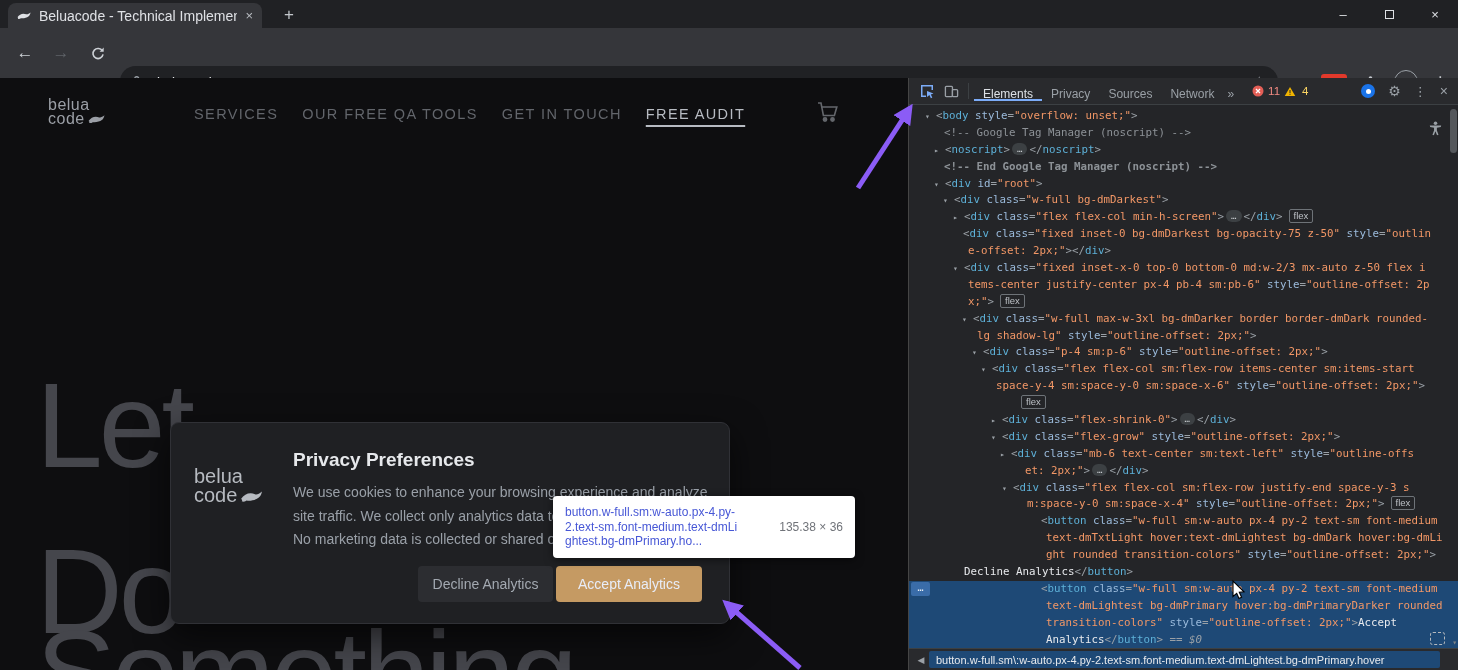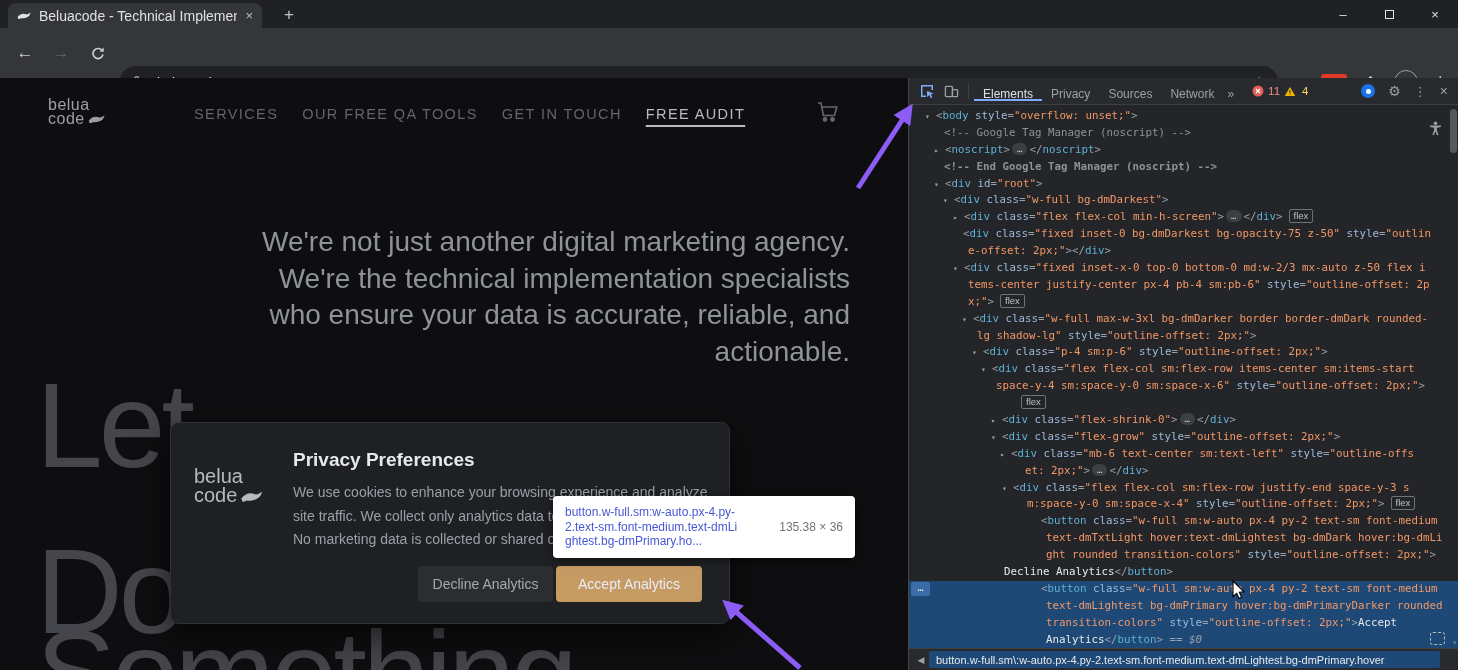--- a/index.html
+++ b/index.html
@@ -188,21 +188,20 @@
           <div class="pg-nav-item">GET IN TOUCH</div>
           <div class="pg-nav-item em">FREE AUDIT</div>
         </div>
       <div class="cart">
         <svg width="24" height="24" viewBox="0 0 24 24" fill="none" stroke="#64676c" stroke-width="1.6">
           <path d="M2 3h3l2.4 12.5h11l2.4-8.5H6"></path>
           <circle cx="9" cy="19.5" r="1.6" fill="#64676c"></circle>
             <circle cx="16.5" cy="19.5" r="1.6" fill="#64676c"></circle>
         </svg>
       </div>
-      <div class="hero">We're not just another digital marketing agency. We're the technical implementation specialists who ensure your data is accurate, reliable, and actionable.</div>
 
       <div class="bigword" id="bw0">Let</div>
       <div class="bigword" id="bw1">Do</div>
       <div class="bigword" id="bw2">Something</div>
 
       <div class="modal">
         <div class="modal-logo">
           <div>belua</div>
           <div><span>code</span><span class="whale"><svg width="23" height="14" viewBox="0 0 32 20">
                   <path fill="#b6bac0" d="M1 13 C6 5 14 3 21 6 C24 7 27 5 31 2 C30 6 29 9 26 11 C22 14 15 16 9 15 C6 17 4 17 2 16 C3 15 3 14 1 13 Z"></path>
@@ -297,21 +296,21 @@
             <div class="trow" style="padding-left: 106px;"><span class="tk-b">flex</span></div>
             <div class="trow" style="padding-left: 82px;"><span class="tk-w">▸</span><span class="tk-p">&lt;</span><span class="tk-t">div</span><span class="tk-a"> class</span><span class="tk-p">=</span><span class="tk-v">"flex-shrink-0"</span><span class="tk-p">&gt;</span><span class="tk-e">…</span><span class="tk-p">&lt;/</span><span class="tk-t">div</span><span class="tk-p">&gt;</span></div>
             <div class="trow" style="padding-left: 82px;"><span class="tk-w">▾</span><span class="tk-p">&lt;</span><span class="tk-t">div</span><span class="tk-a"> class</span><span class="tk-p">=</span><span class="tk-v">"flex-grow"</span><span class="tk-a"> style</span><span class="tk-p">=</span><span class="tk-v">"outline-offset: 2px;"</span><span class="tk-p">&gt;</span></div>
             <div class="trow" style="padding-left: 91px;"><span class="tk-w">▸</span><span class="tk-p">&lt;</span><span class="tk-t">div</span><span class="tk-a"> class</span><span class="tk-p">=</span><span class="tk-v">"mb-6 text-center sm:text-left"</span><span class="tk-a"> style</span><span class="tk-p">=</span><span class="tk-v">"outline-offs</span></div>
             <div class="trow" style="padding-left: 116px;"><span class="tk-v">et: 2px;"</span><span class="tk-p">&gt;</span><span class="tk-e">…</span><span class="tk-p">&lt;/</span><span class="tk-t">div</span><span class="tk-p">&gt;</span></div>
             <div class="trow" style="padding-left: 93px;"><span class="tk-w">▾</span><span class="tk-p">&lt;</span><span class="tk-t">div</span><span class="tk-a"> class</span><span class="tk-p">=</span><span class="tk-v">"flex flex-col sm:flex-row justify-end space-y-3 s</span></div>
             <div class="trow" style="padding-left: 118px;"><span class="tk-v">m:space-y-0 sm:space-x-4"</span><span class="tk-a"> style</span><span class="tk-p">=</span><span class="tk-v">"outline-offset: 2px;"</span><span class="tk-p">&gt;</span><span class="tk-b">flex</span></div>
             <div class="trow" style="padding-left: 132px;"><span class="tk-p">&lt;</span><span class="tk-t">button</span><span class="tk-a"> class</span><span class="tk-p">=</span><span class="tk-v">"w-full sm:w-auto px-4 py-2 text-sm font-medium</span></div>
             <div class="trow" style="padding-left: 137px;"><span class="tk-v">text-dmTxtLight hover:text-dmLightest bg-dmDark hover:bg-dmLi</span></div>
             <div class="trow" style="padding-left: 137px;"><span class="tk-v">ght rounded transition-colors"</span><span class="tk-a"> style</span><span class="tk-p">=</span><span class="tk-v">"outline-offset: 2px;"</span><span class="tk-p">&gt;</span></div>
-            <div class="trow" style="padding-left: 95px;"><span class="tk-x">Decline Analytics</span><span class="tk-p">&lt;/</span><span class="tk-t">button</span><span class="tk-p">&gt;</span></div>
+            <div class="trow" style="padding-left: 55px;"><span class="tk-x">Decline Analytics</span><span class="tk-p">&lt;/</span><span class="tk-t">button</span><span class="tk-p">&gt;</span></div>
             <div class="trow sel" style="padding-left: 132px;"><span class="tk-p">&lt;</span><span class="tk-t">button</span><span class="tk-a"> class</span><span class="tk-p">=</span><span class="tk-v">"w-full sm:w-auto px-4 py-2 text-sm font-medium</span></div>
             <div class="trow sel" style="padding-left: 137px;"><span class="tk-v">text-dmLightest bg-dmPrimary hover:bg-dmPrimaryDarker rounded</span></div>
             <div class="trow sel" style="padding-left: 137px;"><span class="tk-v">transition-colors"</span><span class="tk-a"> style</span><span class="tk-p">=</span><span class="tk-v">"outline-offset: 2px;"</span><span class="tk-p">&gt;</span><span class="tk-x">Accept</span></div>
             <div class="trow sel" style="padding-left: 137px;"><span class="tk-x">Analytics</span><span class="tk-p">&lt;/</span><span class="tk-t">button</span><span class="tk-p">&gt;</span><span class="tk-m"> == $0</span></div>
           </div>
         <div class="sel-gutter">…</div>
         <div class="a11y">
           <svg width="13" height="15" viewBox="0 0 16 18" fill="currentColor">
             <circle cx="8" cy="2.6" r="2.2"></circle>
             <path d="M1 5.4h14l-.5 1.9-4.8.9v3.2l2 5.2-1.8.8-2-5-1.9 5-1.8-.8 2-5.2V8.2l-4.8-.9z"></path>

